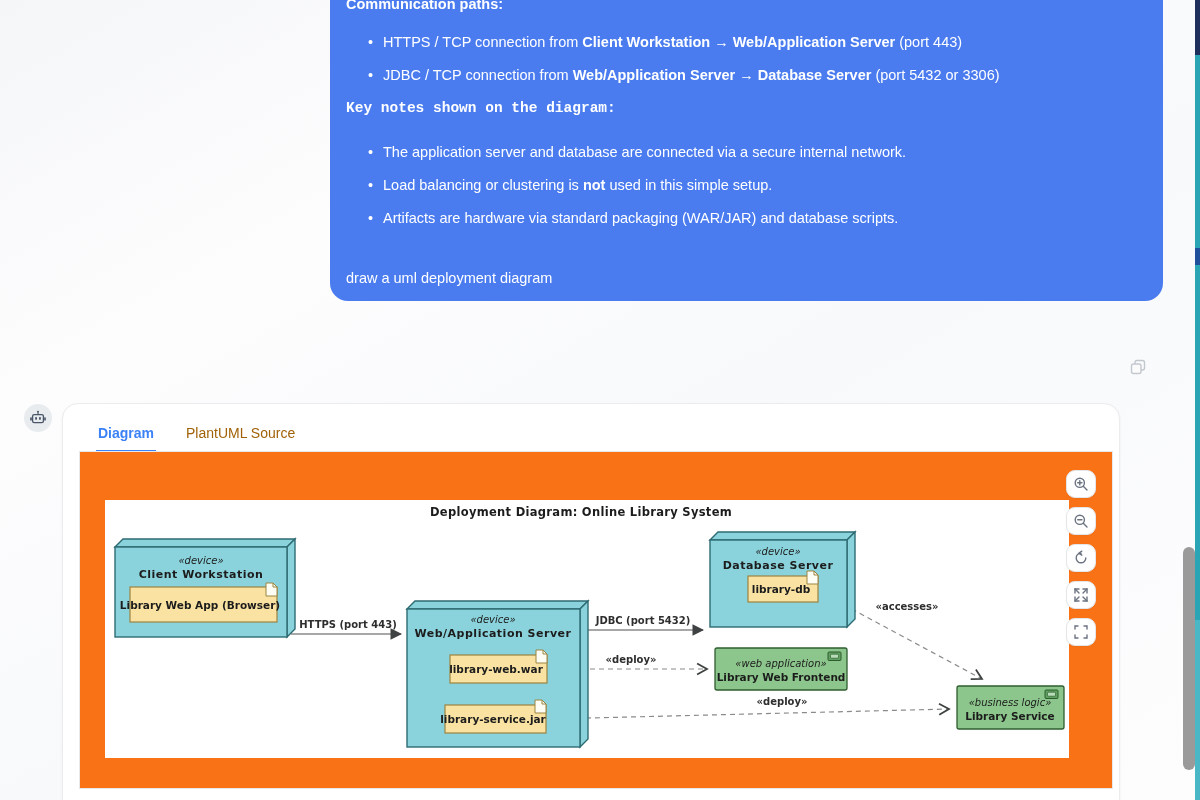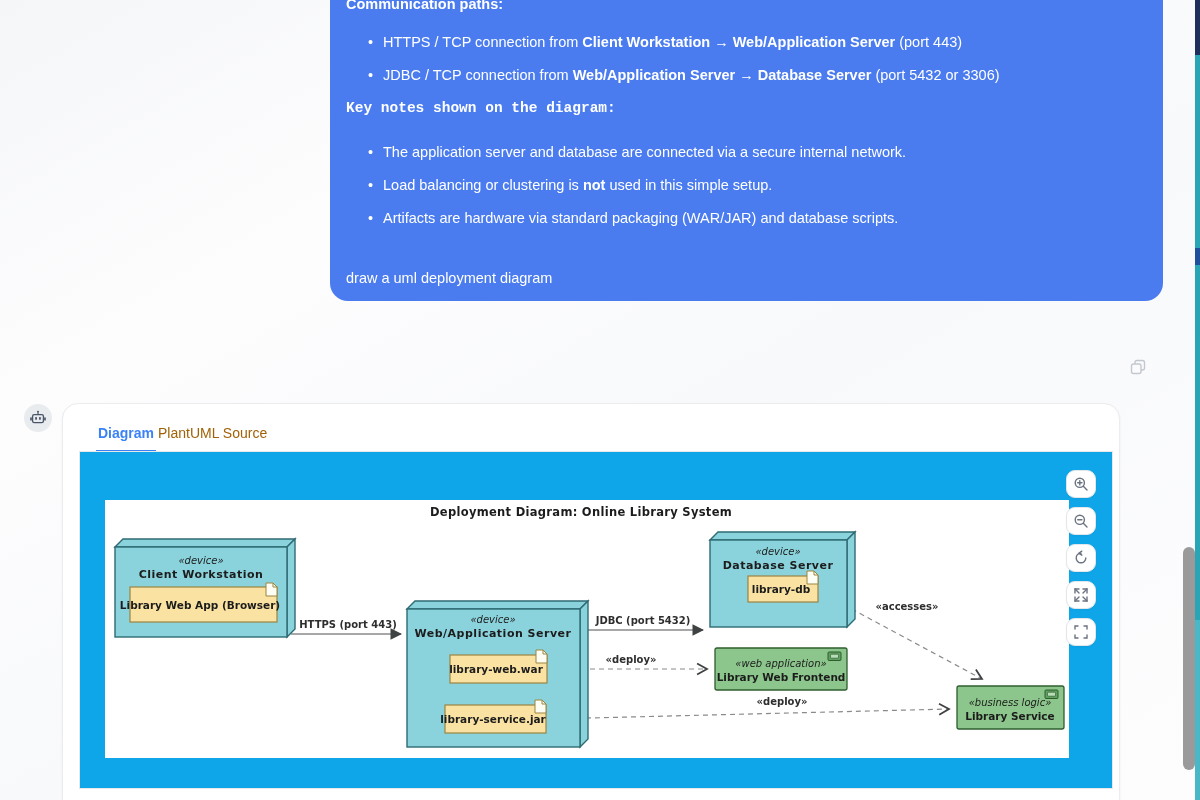--- a/index.html
+++ b/index.html
@@ -24,25 +24,25 @@
     background:none; border:none; cursor:pointer; }
 
   
   .avatar { position:absolute; left:24px; top:404px; width:28px; height:28px;
     border-radius:50%; background:#e9ecef; display:flex; align-items:center; justify-content:center; }
 
   
   .card { position:absolute; left:62px; top:403px; width:1058px; height:437px;
     background:#fff; border:1px solid #ececee; border-radius:16px;
     box-shadow:0 1px 3px rgba(0,0,0,.05); }
-  .tabs { position:absolute; left:33px; top:17px; display:flex; }
+  .tabs { position:absolute; left:33px; top:17px; display:flex; gap:28px; }
   .tab { font-size:14px; color:#a16207; padding:4px 2px 9px; cursor:pointer; }
   .tab.active { color:#3b82f6; font-weight:600; border-bottom:2.5px solid #3b82f6; }
   .diagram-wrap { position:absolute; left:16px; top:47px; width:1034px; height:338px;
-    background:#0ea5e9; border:1px solid #e7e8ea; }
+    background:#f97316; border:1px solid #e7e8ea; }
   .diagram-svg { position:absolute; left:25px; top:48px; }
 
   
   .view-toolbar { position:absolute; right:16px; top:18px; display:flex;
     flex-direction:column; gap:9px; }
   .vbtn { width:30px; height:28px; background:#fff; border:1px solid #e4e6ea;
     border-radius:9px; display:flex; align-items:center; justify-content:center;
     cursor:pointer; box-shadow:0 1px 2px rgba(0,0,0,.04); }
   .vbtn svg { stroke:#6b7280; }
 

